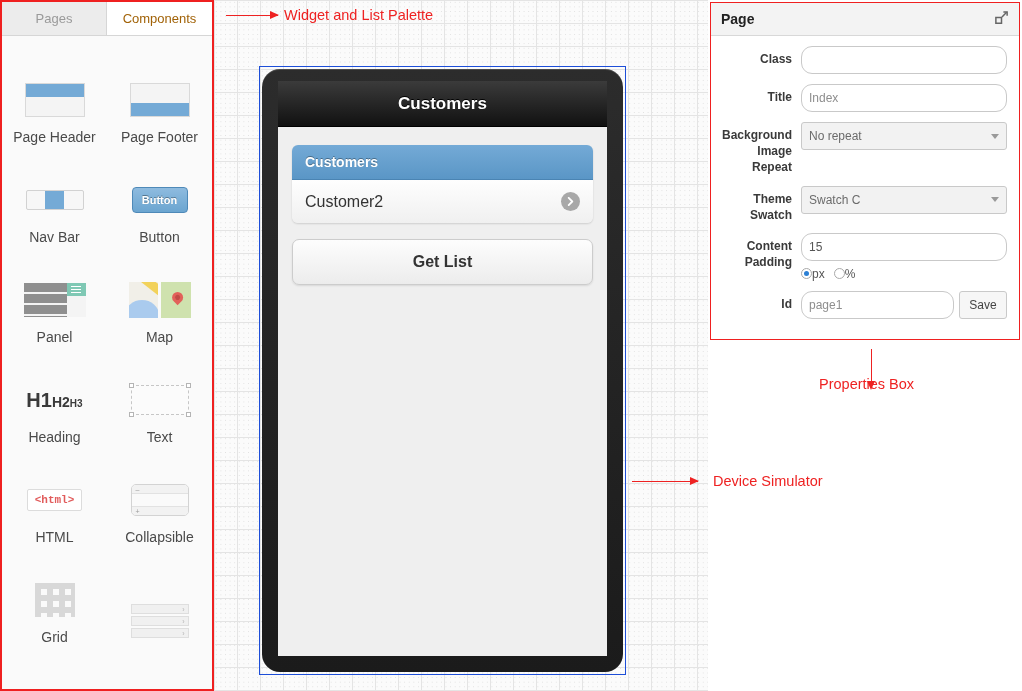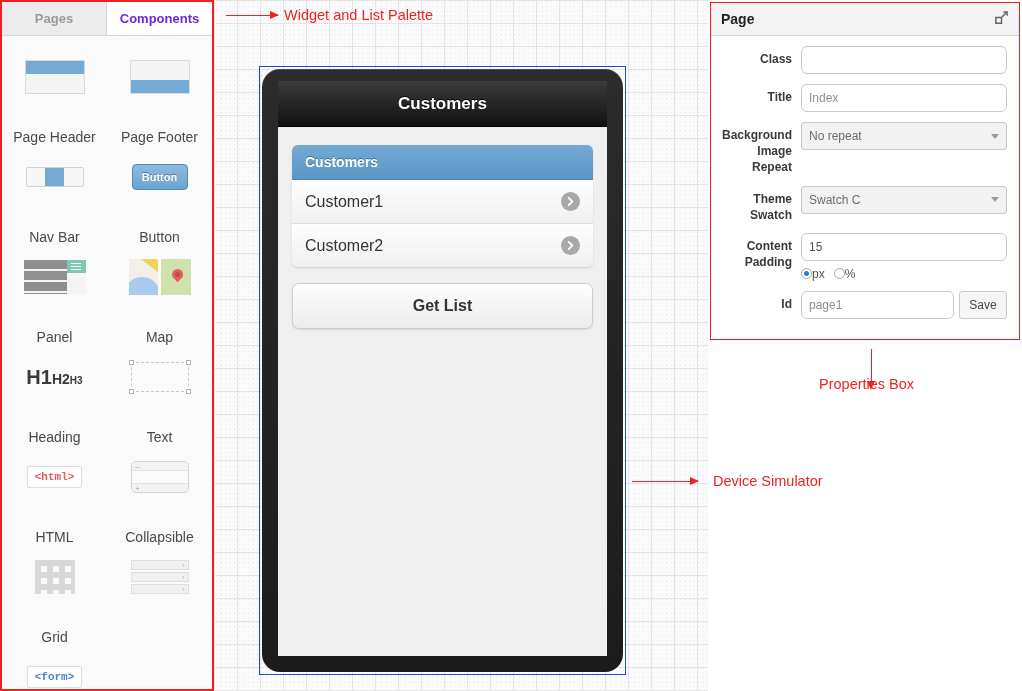--- a/index.html
+++ b/index.html
@@ -32,39 +32,39 @@
     border-left: 2px solid #ef2020;
   }
   #palette-tabs {
     display: flex; height: 34px; width: 100%;
     border-bottom: 1px solid #d6d6d6;
     background: #ececec;
   }
   .tab {
     flex: 1 1 50%;
     display: flex; align-items: center; justify-content: center;
-    font-size: 13px; font-weight: bold;
+    font-size: 13px; font-weight: normal;
     cursor: pointer;
     height: 100%;
   }
   .tab.inactive { background:#ececec; color:#9a9a9a; border-right:1px solid #d6d6d6; }
-  .tab.active { background:#ffffff; color:#6d28d9; }
+  .tab.active { background:#ffffff; color:#a16207; }
 
   #widget-grid {
     display: flex; flex-wrap: wrap;
     padding: 8px 0 0 0;
     background: #fafafa;
     height: calc(100% - 34px);
     align-content: flex-start;
   }
   .widget {
     width: 50%;
     height: 100px;
     display: flex; flex-direction: column;
-    align-items: center; justify-content: space-between;
+    align-items: center; justify-content: flex-end;
     padding-top: 10px;
     cursor: pointer;
   }
   .widget-icon {
     height: 46px; display:flex; align-items:center; justify-content:center;
   }
   .widget-label {
     margin-top: 7px;
     font-size: 14px; color: #4a4a4a;
     text-align:center; line-height: 1;
@@ -223,21 +223,21 @@
   #props-body { padding:10px 12px 8px 6px; }
 
   .prow { display:flex; align-items:flex-start; margin-bottom:10px; }
   .plabel {
     width:84px; flex:0 0 84px; text-align:right; padding-right:9px; padding-top:5px;
     font-size:12px; font-weight:bold; color:#3a3a3a; line-height:1.35;
   }
   .pfield { flex:1 1 auto; }
   .pinput {
     width:100%; height:28px;
-    border:1px solid #c9c9c9; border-radius:6px; background:#fff;
+    border:1px solid #c9c9c9; border-radius:11px; background:#fff;
     font-size:12px; color:#555; padding:0 7px; line-height:26px;
     font-family:"Liberation Sans", sans-serif;
   }
   .pinput.placeholder { color:#8e8e8e; }
   .pselect {
     width:100%; height:28px;
     border:1px solid #c9c9c9; border-radius:3px;
     background:#f2f2f2;
     font-size:12px; color:#6b6b6b; padding:0 7px; line-height:26px;
     display:flex; align-items:center; justify-content:space-between;
@@ -410,28 +410,20 @@
   <div id="device-wrap">
     <div id="device">
       <div id="device-screen">
 
         <div id="app-header">Customers</div>
 
         <div id="app-body">
           <div class="lv">
             <div class="lv-divider">Customers</div>
 
-            <div class="lv-item">
-              <span>Customer1</span>
-              <span class="chev">
-                <svg width="9" height="9" viewBox="0 0 10 10">
-                    <path d="M3 1 L7 5 L3 9" stroke="#fff" stroke-width="2" fill="none" stroke-linecap="round" stroke-linejoin="round"></path>
-                  </svg>
-              </span>
-            </div>
 
             <div class="lv-item">
               <span>Customer2</span>
               <span class="chev">
                 <svg width="9" height="9" viewBox="0 0 10 10">
                     <path d="M3 1 L7 5 L3 9" stroke="#fff" stroke-width="2" fill="none" stroke-linecap="round" stroke-linejoin="round"></path>
                   </svg>
               </span>
             </div>
           </div>

